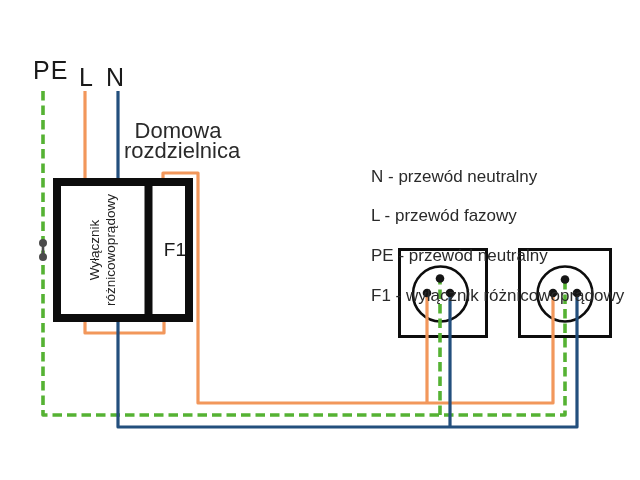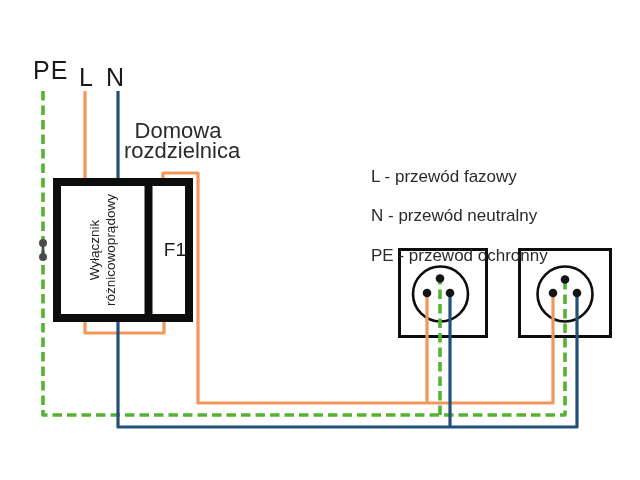--- a/index.html
+++ b/index.html
@@ -86,18 +86,19 @@
   <div class="txt conductor-label" style="left:79px;top:65px;">L</div>
   <div class="txt conductor-label" style="left:106px;top:65px;">N</div>
 
   <div class="txt panel-title">Domowa rozdzielnica</div>
 
   <div class="txt rcd-label">Wyłącznik różnicowoprądowy</div>
 
   <div class="txt f1-label">F1</div>
 
   <div class="txt legend">
+    <div>N - przewód neutralny</div>
     <div>L - przewód fazowy</div>
-    <div>N - przewód neutralny</div>
-    <div>PE - przewód ochronny</div>
+    <div>PE - przewód neutralny</div>
+    <div>F1 - wyłącznik różnicowoprądowy</div>
   </div>
 
 </div>
 
 </body></html>

